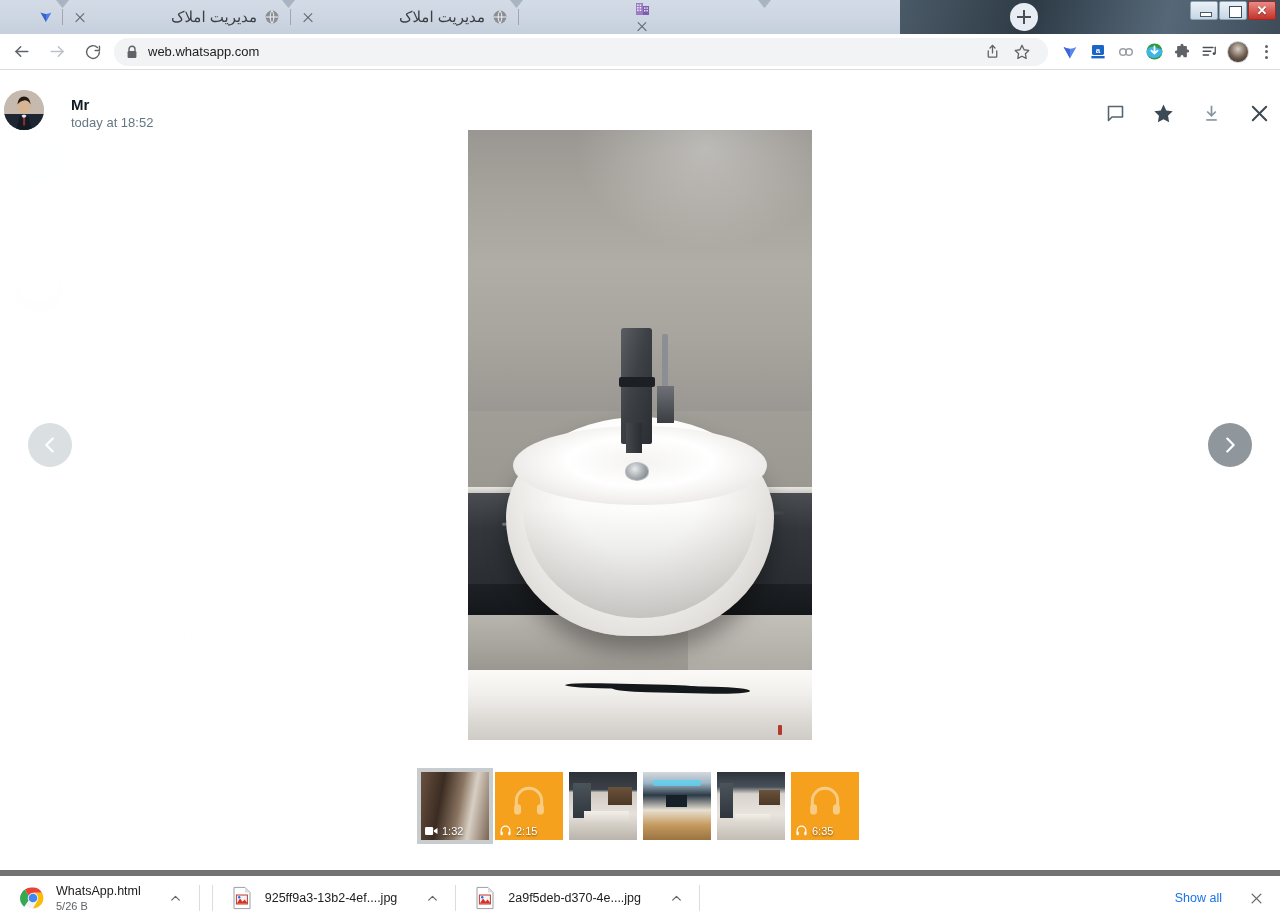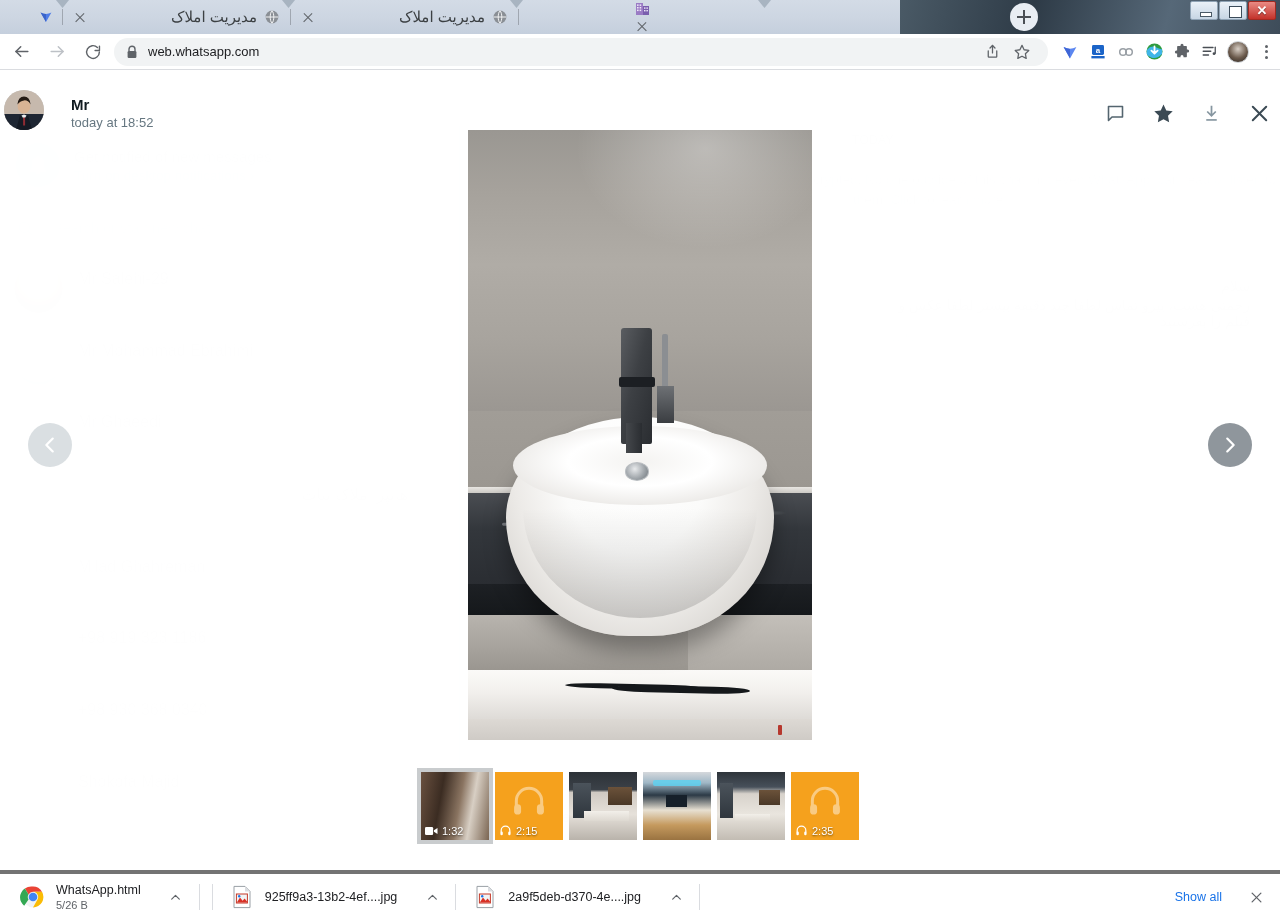--- a/index.html
+++ b/index.html
@@ -397,21 +397,21 @@
     background:#5fd0ef; opacity:.85; border-radius:2px;
   }
   .t-tv {
     position:absolute; left:34%; top:34%; width:30%; height:18%;
     background:#16202a;
   }
 
   
   .shelf {
     position: absolute; left: 0; bottom: 0; width: 1280px; height: 50px;
-    background: #ffffff; border-top: 4px solid #737373;
+    background: #ffffff; border-top: 6px solid #737373;
     display: flex; align-items: center; padding: 0 10px;
   }
   .dl {
     display: flex; align-items: center; height: 34px;
     padding: 0 4px 0 10px; cursor: pointer; min-width: 0;
   }
   .dl-ico { width: 26px; height: 26px; flex: 0 0 26px; margin-right: 10px; }
   .dl-txt { display: flex; flex-direction: column; min-width: 0; }
   .dl-name { font-size: 12.5px; color: #202124; white-space: nowrap; }
   .dl-sub { font-size: 11px; color: #5f6368; margin-top: 2px; }
@@ -905,21 +905,21 @@
                 <rect x="2.6" y="14" width="4.4" height="6.6" rx="2.2" fill="#ffffff" stroke="none"></rect>
                 <rect x="17" y="14" width="4.4" height="6.6" rx="2.2" fill="#ffffff" stroke="none"></rect>
               </svg>
           </span>
           <span class="badge">
             <svg width="13" height="13" viewBox="0 0 24 24" fill="none" stroke="#fff" stroke-width="2.2">
                 <path d="M4 15v-3a8 8 0 0 1 16 0v3"></path>
                 <rect x="2.6" y="14" width="4.4" height="6.6" rx="2.2" fill="#fff" stroke="none"></rect>
                 <rect x="17" y="14" width="4.4" height="6.6" rx="2.2" fill="#fff" stroke="none"></rect>
               </svg>
-            <span>2:35</span>
+            <span>6:35</span>
           </span>
         </div>
       </div>
     </div>
   </div>
 
   <div class="shelf">
 
     <div class="dl">
       <span class="dl-ico">

